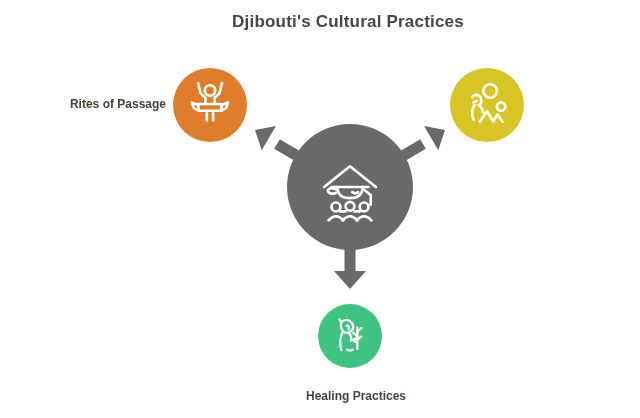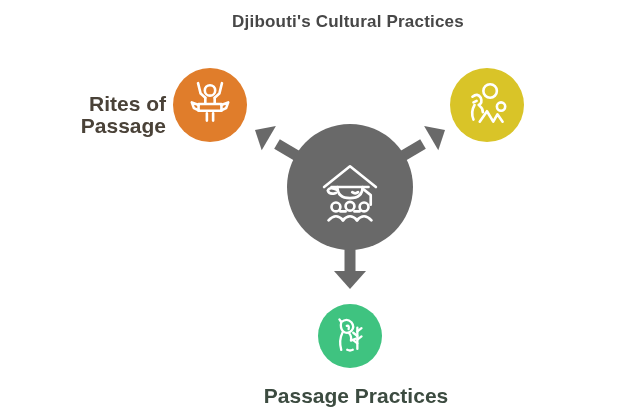--- a/index.html
+++ b/index.html
@@ -10,21 +10,21 @@
   }
   .title{
     position:absolute;left:188px;top:12px;width:320px;text-align:center;
     font-size:17px;font-weight:bold;color:#474747;letter-spacing:.2px;
   }
   .node-circle{position:absolute;border-radius:50%;display:flex;align-items:center;justify-content:center;}
   #center-node{left:287px;top:124px;width:126px;height:126px;}
   #rites-node{left:173px;top:68px;width:74px;height:74px;}
   #ancestral-node{left:450px;top:68px;width:74px;height:74px;}
   #healing-node{left:318px;top:304px;width:64px;height:64px;}
-  .node-label{position:absolute;font-size:21px;font-weight:bold;line-height:22px;}
+  .node-label{position:absolute;font-size:12px;font-weight:bold;line-height:22px;}
   #rites-label{left:0px;top:93px;width:166px;text-align:right;color:#4a4238;}
   #ancestral-label{left:526px;top:87px;width:104px;text-align:left;color:#4a462f;}
   #healing-label{left:256px;top:385px;width:200px;text-align:center;color:#3c4b40;}
   #arrow-layer{position:absolute;left:0;top:0;pointer-events:none;}
   .icon-svg{display:block;}
 </style>
 </head>
 <body>
 
 <div id="canvas">
@@ -95,15 +95,15 @@
     <svg class="icon-svg" width="46" height="46" viewBox="0 0 100 100" fill="none" stroke="#ffffff" stroke-width="5" stroke-linecap="round" stroke-linejoin="round">
       <path d="M31,20 q12,-10 22,0 q8,10 0,19 q-9,8 -18,1 q-7,-8 -4,-20 l-4,-6"></path>
       <path d="M43,28 q6,-2 4,7"></path>
       <path d="M34,42 q-9,18 -3,38"></path>
       <path d="M48,44 q6,6 4,16 l10,-4"></path>
       <path d="M66,32 v46"></path>
       <path d="M66,40 l9,-7 M66,50 l-9,-7 M66,58 l9,-7 M66,66 l-9,-7"></path>
       <path d="M44,80 q6,3 12,0"></path>
     </svg>
   </div>
-  <div id="healing-label" class="node-label">Passage Practices</div>
+  <div id="healing-label" class="node-label">Healing Practices</div>
 
 </div>
 
 </body></html>

